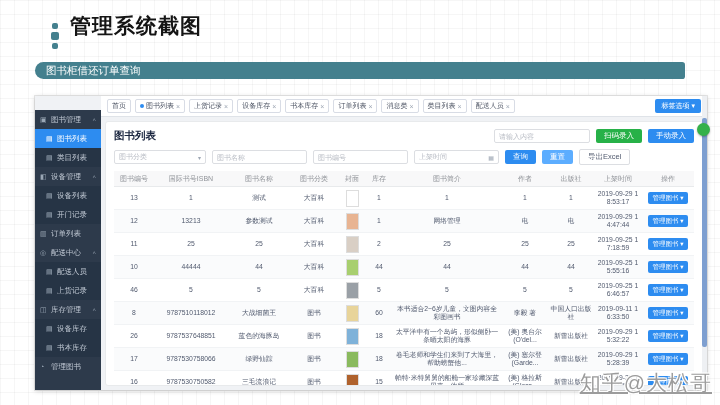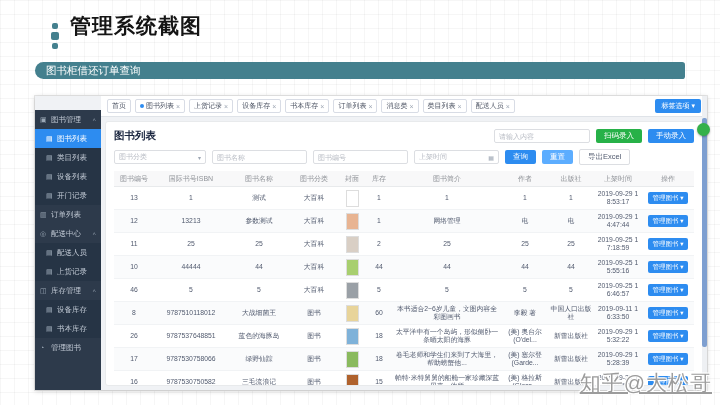--- a/index.html
+++ b/index.html
@@ -123,20 +123,25 @@
         <span class="lbl">图书列表</span>
         <span class="caret"></span>
       </div>
 
       <div class="s-item sub">
         <span class="ico">▤</span>
         <span class="lbl">类目列表</span>
         <span class="caret"></span>
       </div>
 
+      <div class="s-item hdr">
+        <span class="ico">◧</span>
+        <span class="lbl">设备管理</span>
+        <span class="caret">˄</span>
+      </div>
 
       <div class="s-item sub">
         <span class="ico">▤</span>
         <span class="lbl">设备列表</span>
         <span class="caret"></span>
       </div>
 
       <div class="s-item sub">
         <span class="ico">▤</span>
         <span class="lbl">开门记录</span>

